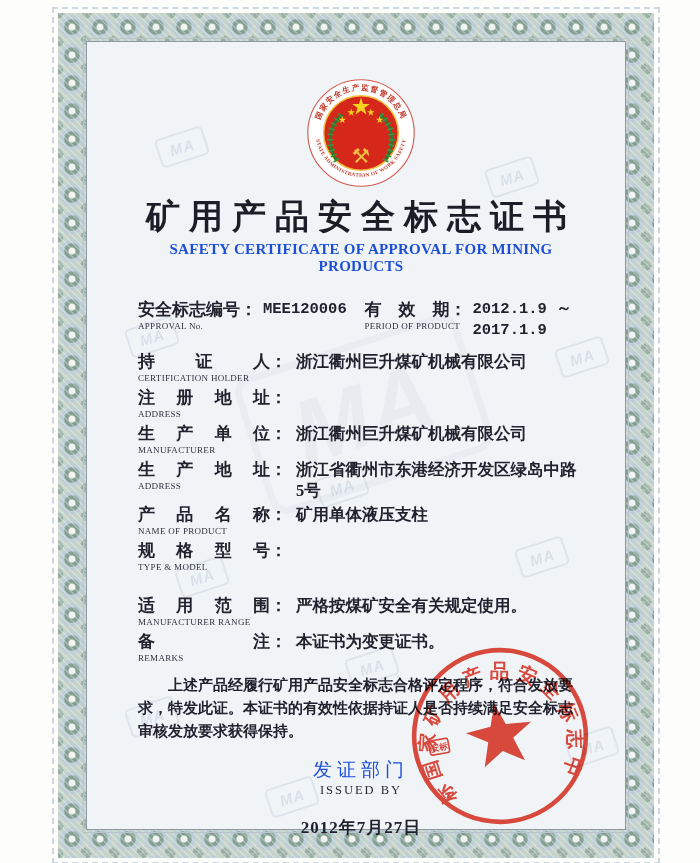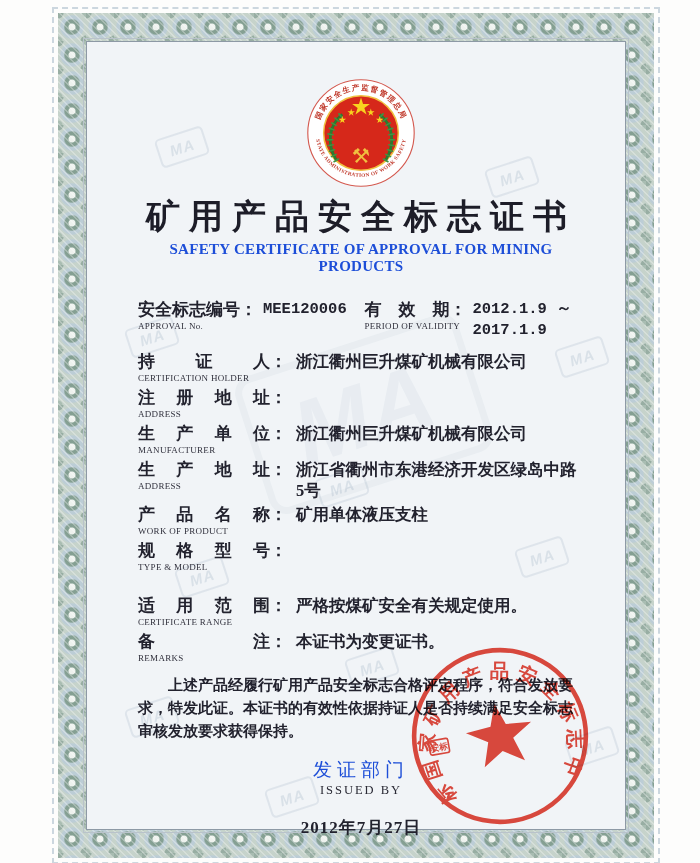--- a/index.html
+++ b/index.html
@@ -112,21 +112,21 @@
           <div style="display:flex;width:300px">
             <div class="lab">
               <div class="lab-cn">安全标志编号：</div>
               <div class="lab-en">APPROVAL No.</div>
             </div>
             <div class="val mono">MEE120006</div>
           </div>
           <div style="display:flex">
             <div class="lab">
               <div class="lab-cn">有　效　期：</div>
-              <div class="lab-en">PERIOD OF VALIDITY</div>
+              <div class="lab-en">PERIOD OF PRODUCT</div>
             </div>
             <div class="val mono">2012.1.9 ～ 2017.1.9</div>
           </div>
         </div>
 
         <div class="fields">
           <div class="frow">
             <div class="lab">
                 <div class="lab-cn"><span class="jl">持 证 人</span><span>：</span></div>
               <div class="lab-en">CERTIFICATION HOLDER</div>
@@ -149,37 +149,37 @@
           <div class="frow">
             <div class="lab">
                 <div class="lab-cn"><span class="jl">生 产 地 址</span><span>：</span></div>
               <div class="lab-en">ADDRESS</div>
               </div>
             <div class="val">浙江省衢州市东港经济开发区绿岛中路5号</div>
           </div>
           <div class="frow">
             <div class="lab">
                 <div class="lab-cn"><span class="jl">产 品 名 称</span><span>：</span></div>
-              <div class="lab-en">WORK OF PRODUCT</div>
+              <div class="lab-en">NAME OF PRODUCT</div>
               </div>
             <div class="val">矿用单体液压支柱</div>
           </div>
           <div class="frow">
             <div class="lab">
                 <div class="lab-cn"><span class="jl">规 格 型 号</span><span>：</span></div>
               <div class="lab-en">TYPE &amp; MODEL</div>
               </div>
           </div>
         </div>
 
         <div class="fields2">
           <div class="frow">
             <div class="lab">
                 <div class="lab-cn"><span class="jl">适 用 范 围</span><span>：</span></div>
-              <div class="lab-en">CERTIFICATE RANGE</div>
+              <div class="lab-en">MANUFACTURER RANGE</div>
               </div>
             <div class="val">严格按煤矿安全有关规定使用。</div>
           </div>
           <div class="frow">
             <div class="lab">
                 <div class="lab-cn"><span class="jl">备 注</span><span>：</span></div>
               <div class="lab-en">REMARKS</div>
               </div>
             <div class="val">本证书为变更证书。</div>
           </div>

